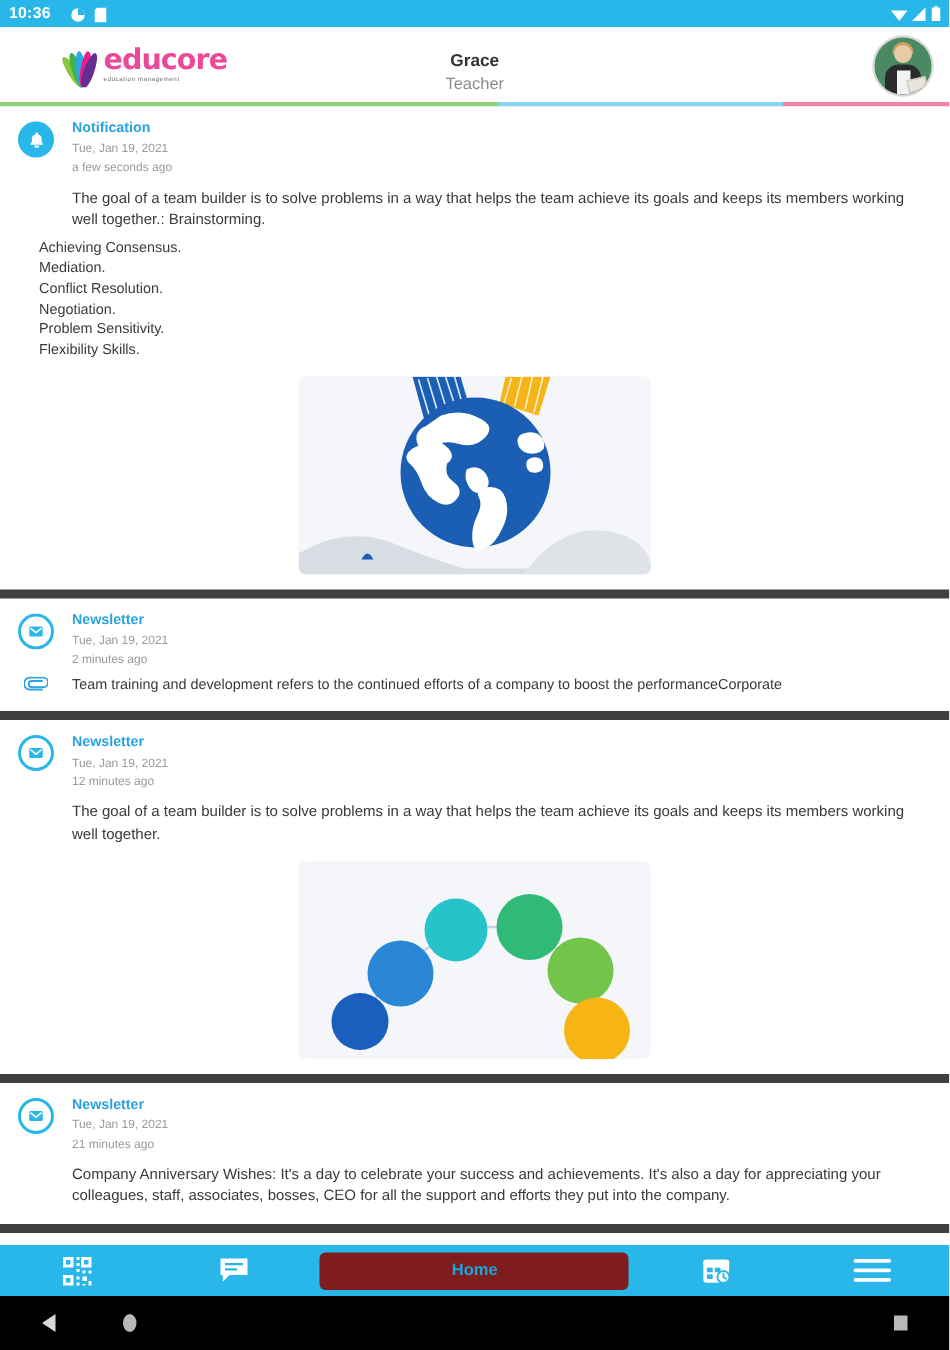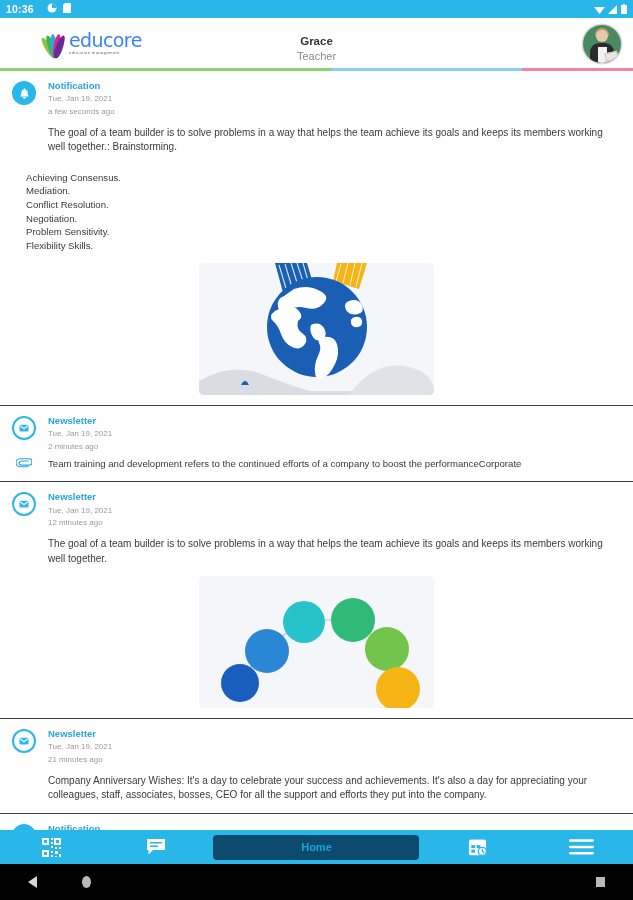--- a/index.html
+++ b/index.html
@@ -11,21 +11,21 @@
   }
   .device { position: relative; width: 633px; height: 900px; background:#fff; }
 
   
   .statusbar{
     height:18px; background:#29b6e8; color:#fff;
     display:flex; align-items:center; padding:0 6px;
     font-size:10px; letter-spacing:.2px;
   }
   .sb-time{ font-size:10.5px; font-weight:600; margin-right:7px; }
-  .sb-left{ display:flex; align-items:flex-start; gap:6px; }
+  .sb-left{ display:flex; align-items:flex-end; gap:6px; }
   .sb-spacer{ flex:1; }
   .sb-right{ display:flex; align-items:center; gap:3px; }
   .sb-ic{ display:block; }
 
   
   .appbar{
     height:50px; background:#fff; position:relative;
     display:flex; align-items:center; padding:0 10px;
   }
   .logo{ display:flex; align-items:center; margin-left:30px; }
@@ -34,21 +34,21 @@
     position:absolute; bottom:2px; left:12px;
     width:7px; height:24px; border-radius:50% 50% 40% 40%/ 60% 60% 40% 40%;
     transform-origin:bottom center;
   }
   .lm1{ background:#8cc63f; transform:rotate(-34deg) }
   .lm2{ background:#3fb34f; transform:rotate(-20deg) }
   .lm3{ background:#29abe2; transform:rotate(-7deg) }
   .lm4{ background:#ec1c8e; transform:rotate(8deg) }
   .lm5{ background:#662d91; transform:rotate(20deg); height:20px }
   .logo-text{ margin-left:1px; line-height:1; }
-  .logo-word{ font-size:19px; font-weight:400; color:#3b82f6; letter-spacing:-.6px; font-family:"DejaVu Sans",sans-serif;}
+  .logo-word{ font-size:19px; font-weight:700; color:#ec4899; letter-spacing:-.6px; font-family:"DejaVu Sans",sans-serif;}
   .logo-sub{ font-size:4.2px; color:#6d6e71; letter-spacing:.35px; margin-top:1px; }
 
   .title-wrap{
     position:absolute; left:0; right:0; top:0; bottom:0;
     display:flex; flex-direction:column; align-items:center; justify-content:center;
     pointer-events:none;
     margin-top:12px;
   }
   .title-name{ font-size:11.5px; font-weight:bold; color:#333; line-height:1.35; }
   .title-role{ font-size:11px; color:#8b8b8b; line-height:1.4; }
@@ -71,61 +71,61 @@
   .r-green{ background:#8fd07a; width:52.5%; }
   .r-blue{ background:#86d3f2; width:30%; }
   .r-pink{ background:#f481a8; width:17.5%; }
 
   
   .feed{
     position:absolute; left:0; right:0; top:71px; bottom:36px;
     overflow:hidden; background:#fff;
   }
   .card{ position:relative; padding:8px 12px 10px 12px; }
-  .card + .card{ border-top:1px solid #404040; }
+  .card + .card{ border-top:6px solid #404040; }
 
   .card-head{ display:flex; align-items:flex-start; }
   .badge{
     width:24px; height:24px; border-radius:50%;
     background:#29b6e8; flex:0 0 24px; margin-top:2px;
     display:flex; align-items:center; justify-content:center;
     color:#fff;
   }
   .badge.hollow{ background:#fff; box-shadow:inset 0 0 0 2px #29b6e8; color:#29b6e8; }
   .meta{ margin-left:12px; }
   .kind{ font-size:9.5px; font-weight:bold; color:#29a3e0; line-height:1.5; }
   .date{ font-size:8px; color:#9a9a9a; line-height:1.6; }
   .ago{ font-size:8px; color:#9a9a9a; line-height:1.6; }
 
   .body{
     margin-top:7px; margin-left:36px; margin-right:6px;
     font-size:10px; color:#3a3a3a; line-height:1.45;
   }
-  .sublist{ list-style:none; margin-top:16px; }
+  .sublist{ list-style:none; margin-top:4px; }
   .sublist li{ font-size:9.6px; color:#3a3a3a; line-height:1.42; padding-left:14px; }
 
   .attach-row{ display:flex; align-items:flex-start; margin-top:4px; }
   .clip{ width:24px; flex:0 0 24px; display:flex; justify-content:center; padding-top:1px; }
   .attach-text{ margin-left:12px; font-size:9.6px; color:#3a3a3a; line-height:1.45; }
 
   
   .media{
     margin:10px auto 0 auto; width:235px; height:132px;
     background:#f4f6f9; border-radius:5px; position:relative; overflow:hidden;
   }
 
   
   .bottomnav{
     position:absolute; left:0; right:0; bottom:36px; height:34px;
     background:#29b6e8; display:flex; align-items:center;
   }
   .nav-cell{ flex:1; display:flex; align-items:center; justify-content:center; color:#fff; }
   .nav-cell.home{ flex:2.1; }
   .home-pill{
-    width:206px; height:25px; background:#0c4a6e; border-radius:4px;
+    width:206px; height:25px; background:#7f1d1d; border-radius:4px;
     display:flex; align-items:center; justify-content:center;
     color:#1aa4dd; font-size:11px; font-weight:bold;
   }
 
   
   .sysnav{
     position:absolute; left:0; right:0; bottom:0; height:36px;
     background:#000; display:flex; align-items:center;
   }
   .sys-back{ position:absolute; left:28px; }

